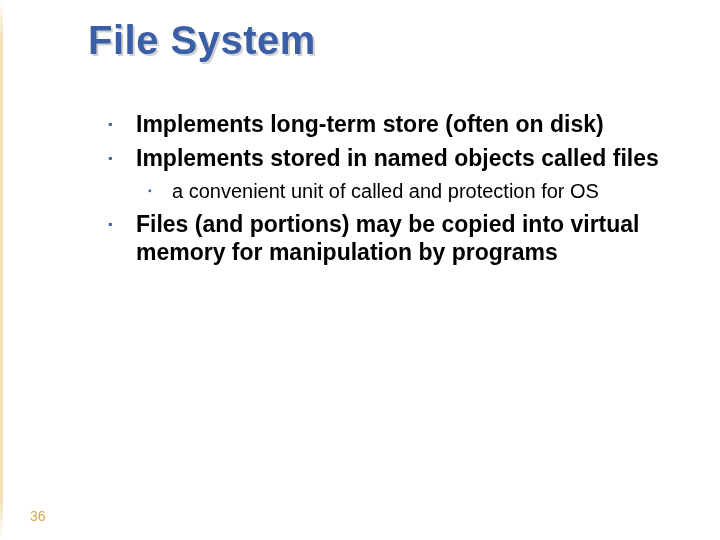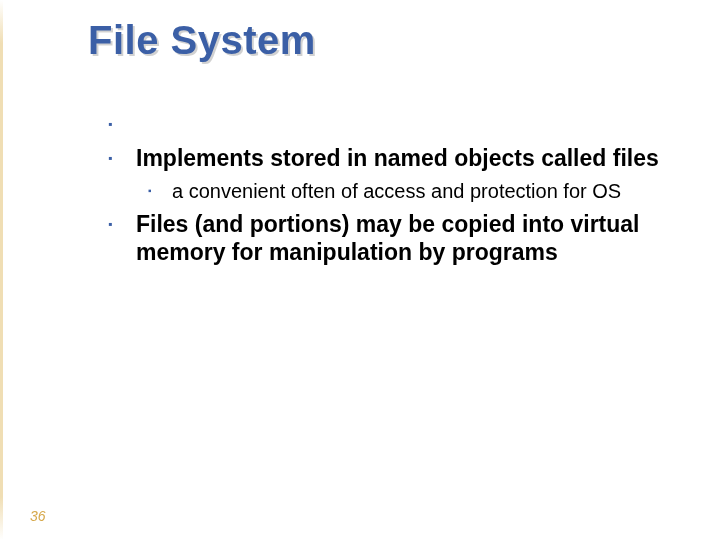--- a/index.html
+++ b/index.html
@@ -81,46 +81,46 @@
     line-height: 26px;
     font-weight: normal;
     color: #000000;
   }
   .page-num {
     position: absolute;
     left: 30px;
     bottom: 16px;
     font-size: 14px;
     color: #d6a84a;
-    font-style: italic;
   }
 </style>
 </head>
 <body>
 
 <div class="edge-accent"></div>
 
 <div class="slide">
 
   <div class="title">File System</div>
 
   <div class="body">
 
     <div class="l1">
       <div class="bullet">▪</div>
+      <div class="text">Implements long-term store (often on disk)</div>
     </div>
 
     <div class="l1">
       <div class="bullet">▪</div>
       <div class="text">Implements stored in named objects called files</div>
     </div>
 
     <div class="l2">
       <div class="bullet">▪</div>
-      <div class="text">a convenient often of access and protection for OS</div>
+      <div class="text">a convenient unit of called and protection for OS</div>
     </div>
 
     <div class="l1">
       <div class="bullet">▪</div>
       <div class="text">Files (and portions) may be copied into virtual memory for manipulation by programs</div>
     </div>
 
   </div>
 
   <div class="page-num">36</div>

